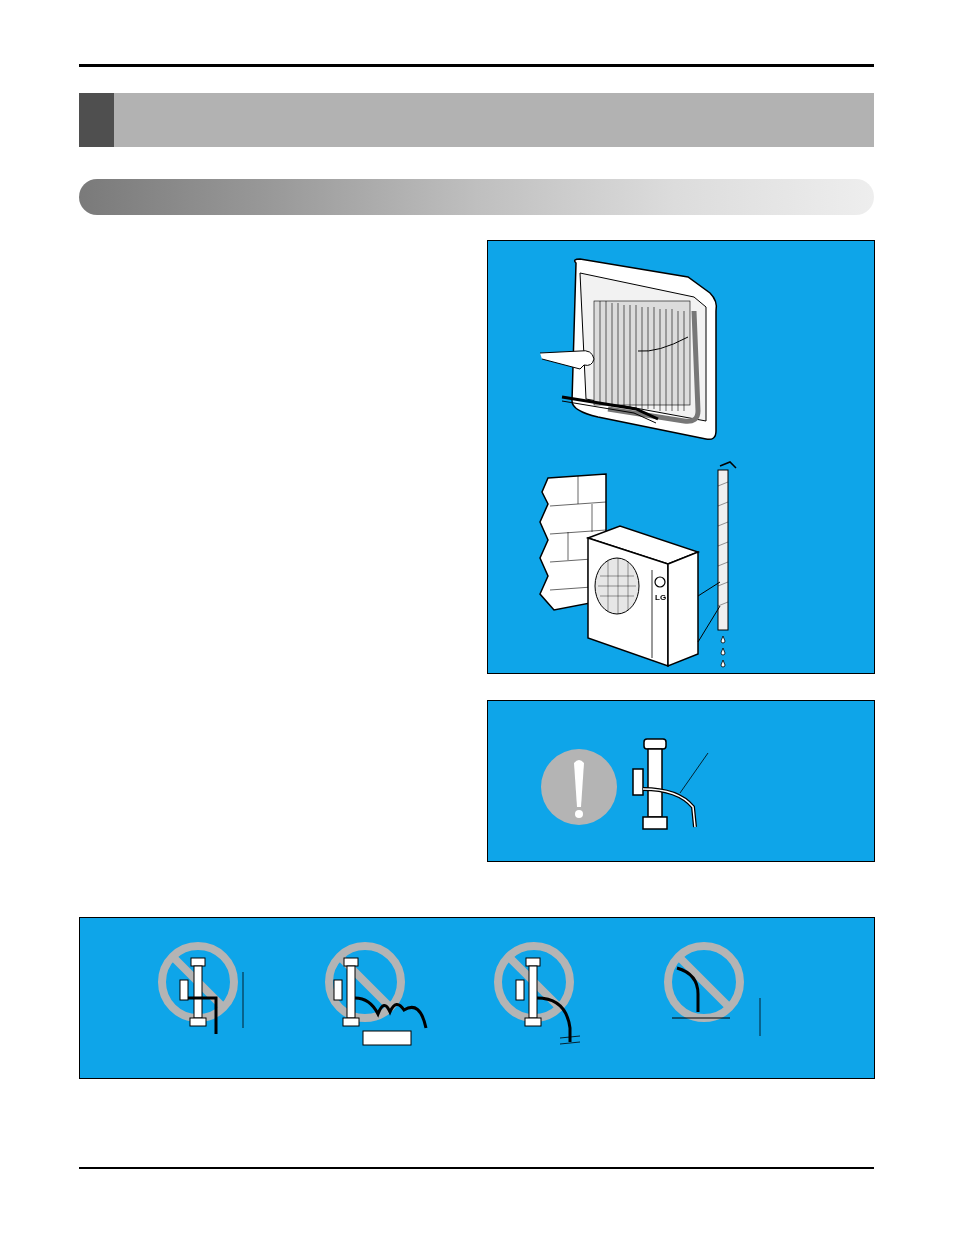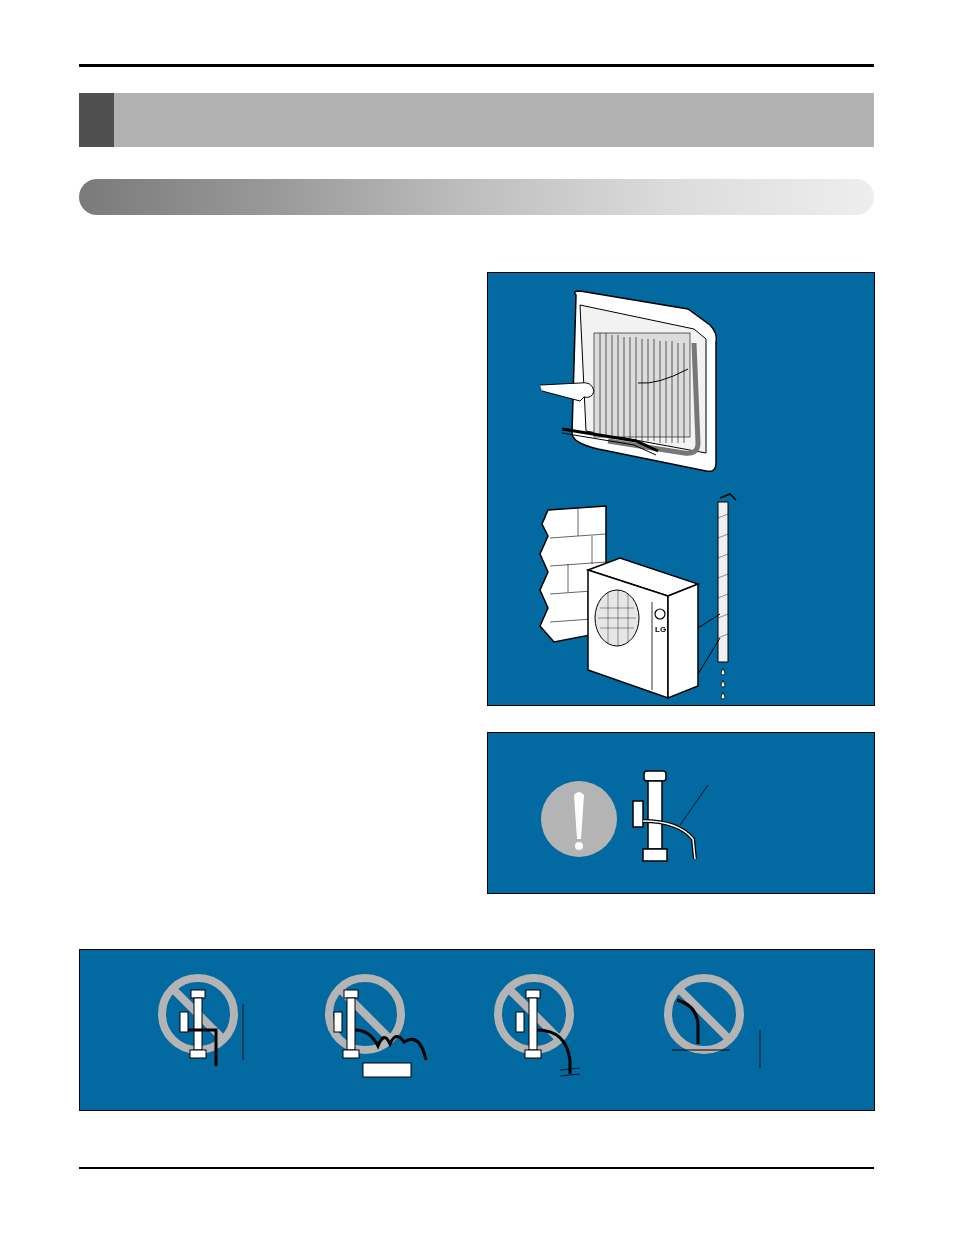--- a/index.html
+++ b/index.html
@@ -5,21 +5,21 @@
     html, body { margin: 0; padding: 0; background: #ffffff; }
     body { width: 954px; height: 1243px; position: relative; font-family: "Liberation Sans", sans-serif; overflow: hidden; }
     .abs { position: absolute; }
     .top-rule { left: 79px; top: 64px; width: 795px; height: 3px; background: #000; }
     .title-bar { left: 79px; top: 93px; width: 795px; height: 54px; background: #b2b2b2; }
     .title-tab { left: 79px; top: 93px; width: 35px; height: 54px; background: #4f4f4f; }
     .title-text { left: 126px; top: 93px; height: 54px; line-height: 54px; font-size: 22px; font-weight: bold; color: #fff; }
     .sub-bar { left: 79px; top: 179px; width: 795px; height: 36px; border-radius: 18px;
       background: linear-gradient(to right, #7a7a7a 0%, #9a9a9a 25%, #bfbfbf 50%, #dcdcdc 75%, #eeeeee 100%); }
     .sub-text { left: 100px; top: 179px; height: 36px; line-height: 36px; font-size: 16px; font-weight: bold; color: #fff; }
-    .frame { border: 1px solid #000; background: #0369a1; box-sizing: border-box; margin-top: 32px; }
+    .frame { border: 1px solid #000; background: #0ea5e9; box-sizing: border-box; }
     .fig1 { left: 487px; top: 240px; width: 388px; height: 434px; }
     .fig2 { left: 487px; top: 700px; width: 388px; height: 162px; }
     .fig3 { left: 79px; top: 917px; width: 796px; height: 162px; }
     .bottom-rule { left: 79px; top: 1167px; width: 795px; height: 2px; background: #000; }
     .text-col { left: 79px; top: 240px; width: 390px; height: 620px; }
     svg { display: block; }
   </style>
 </head>
 <body>
 

